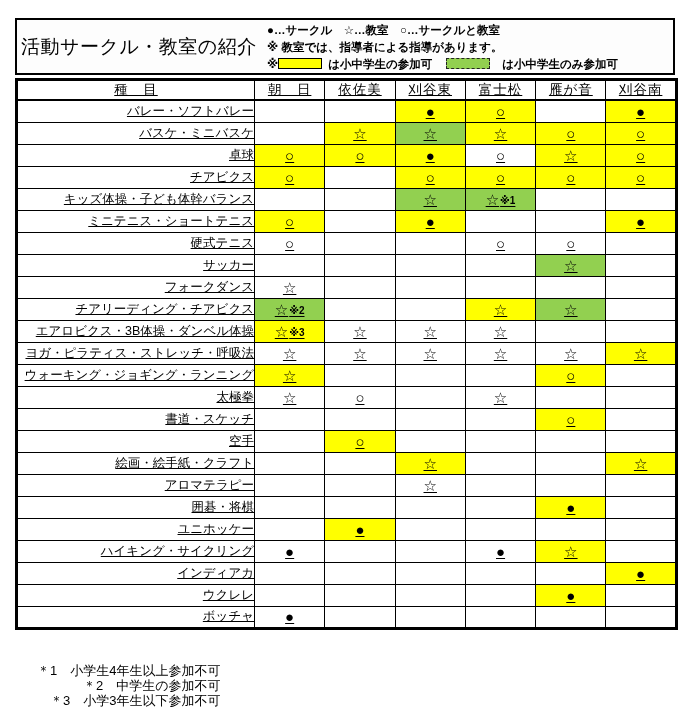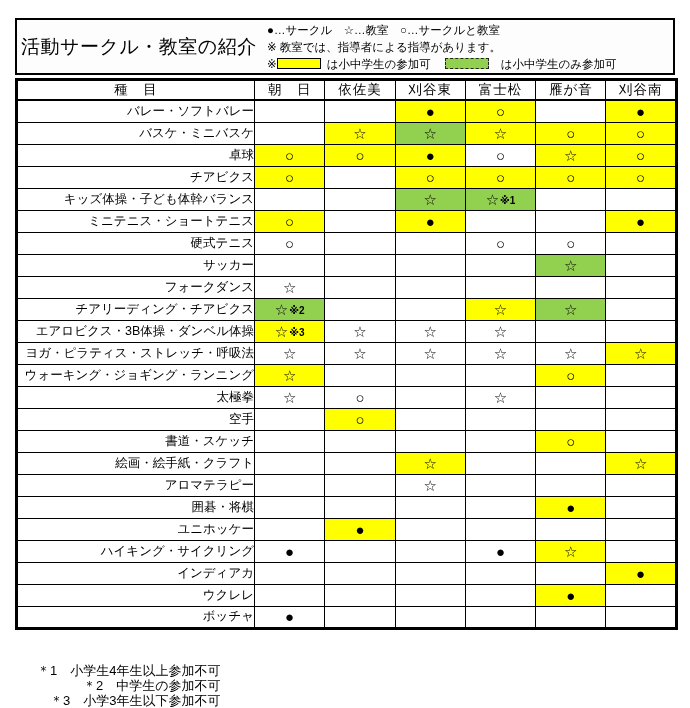--- a/index.html
+++ b/index.html
@@ -4,29 +4,29 @@
 <style>
   * { margin:0; padding:0; box-sizing:border-box; }
   html,body { width:690px; height:708px; background:#ffffff; font-family:"Liberation Sans","DejaVu Sans",sans-serif; color:#000; }
   #page { position:relative; width:690px; height:708px; background:#fff; overflow:hidden; }
 
   
   #header-band { position:absolute; left:15px; top:18px; width:660px; height:57px;
     border:2px solid #000; display:flex; align-items:stretch; background:#fdfdfd; }
   #title { width:248px; display:flex; align-items:center; padding-left:4px;
     font-size:19px; letter-spacing:0.5px; white-space:nowrap; }
-  #legend { flex:1; padding:2px 0 12px 2px; font-size:11.5px; font-weight:normal; line-height:17px; white-space:nowrap; }
+  #legend { flex:1; padding:2px 0 12px 2px; font-size:11.5px; font-weight:bold; line-height:17px; white-space:nowrap; }
   .swatch { display:inline-block; width:44px; height:11px; vertical-align:-1px; }
   .swatch.yellow { background:var(--yellow,#FFFF00); border:1px solid #000; }
   .swatch.green  { background:var(--green,#92D050); border:1px dashed #222; margin-left:14px; }
   .sw-gap { display:inline-block; width:6px; }
 
   
   #activity-table { position:absolute; left:15px; top:78px; width:660px;
-    border-collapse:collapse; table-layout:fixed; }
+    border-collapse:collapse; table-layout:fixed;text-decoration:underline; }
   #activity-table th, #activity-table td { border:1.5px solid #000; overflow:hidden; }
   #activity-table { border:3px solid #000; }
   thead th { height:20px; font-size:13.5px; font-weight:normal; text-align:center;
     border-bottom-width:2.5px !important; letter-spacing:1px; }
   td.item { width:238px; text-align:right; padding-left:6px; font-size:12.5px;
     white-space:nowrap; height:22px; }
   td.sym { text-align:center; font-size:15px; font-weight:bold; line-height:1;
     vertical-align:middle; white-space:nowrap; }
   td.bg-y { background:var(--yellow,#FFFF00); }
   td.bg-g { background:var(--green,#92D050); }
@@ -194,35 +194,35 @@
         <tr>
           <td class="item">太極拳</td>
           <td class="sym"><span>☆</span></td>
           <td class="sym"><span>○</span></td>
           <td class="sym"></td>
           <td class="sym"><span>☆</span></td>
           <td class="sym"></td>
           <td class="sym"></td>
         </tr>
         <tr>
+          <td class="item">書道・スケッチ</td>
+          <td class="sym"></td>
+          <td class="sym"></td>
+          <td class="sym"></td>
+          <td class="sym"></td>
+          <td class="sym bg-y"><span>○</span></td>
+          <td class="sym"></td>
+        </tr>
+        <tr>
           <td class="item">空手</td>
           <td class="sym"></td>
           <td class="sym bg-y"><span>○</span></td>
           <td class="sym"></td>
           <td class="sym"></td>
           <td class="sym"></td>
-          <td class="sym"></td>
-        </tr>
-        <tr>
-          <td class="item">書道・スケッチ</td>
-          <td class="sym"></td>
-          <td class="sym"></td>
-          <td class="sym"></td>
-          <td class="sym"></td>
-          <td class="sym bg-y"><span>○</span></td>
           <td class="sym"></td>
         </tr>
         <tr>
           <td class="item">絵画・絵手紙・クラフト</td>
           <td class="sym"></td>
           <td class="sym"></td>
           <td class="sym bg-y"><span>☆</span></td>
           <td class="sym"></td>
           <td class="sym"></td>
           <td class="sym bg-y"><span>☆</span></td>

